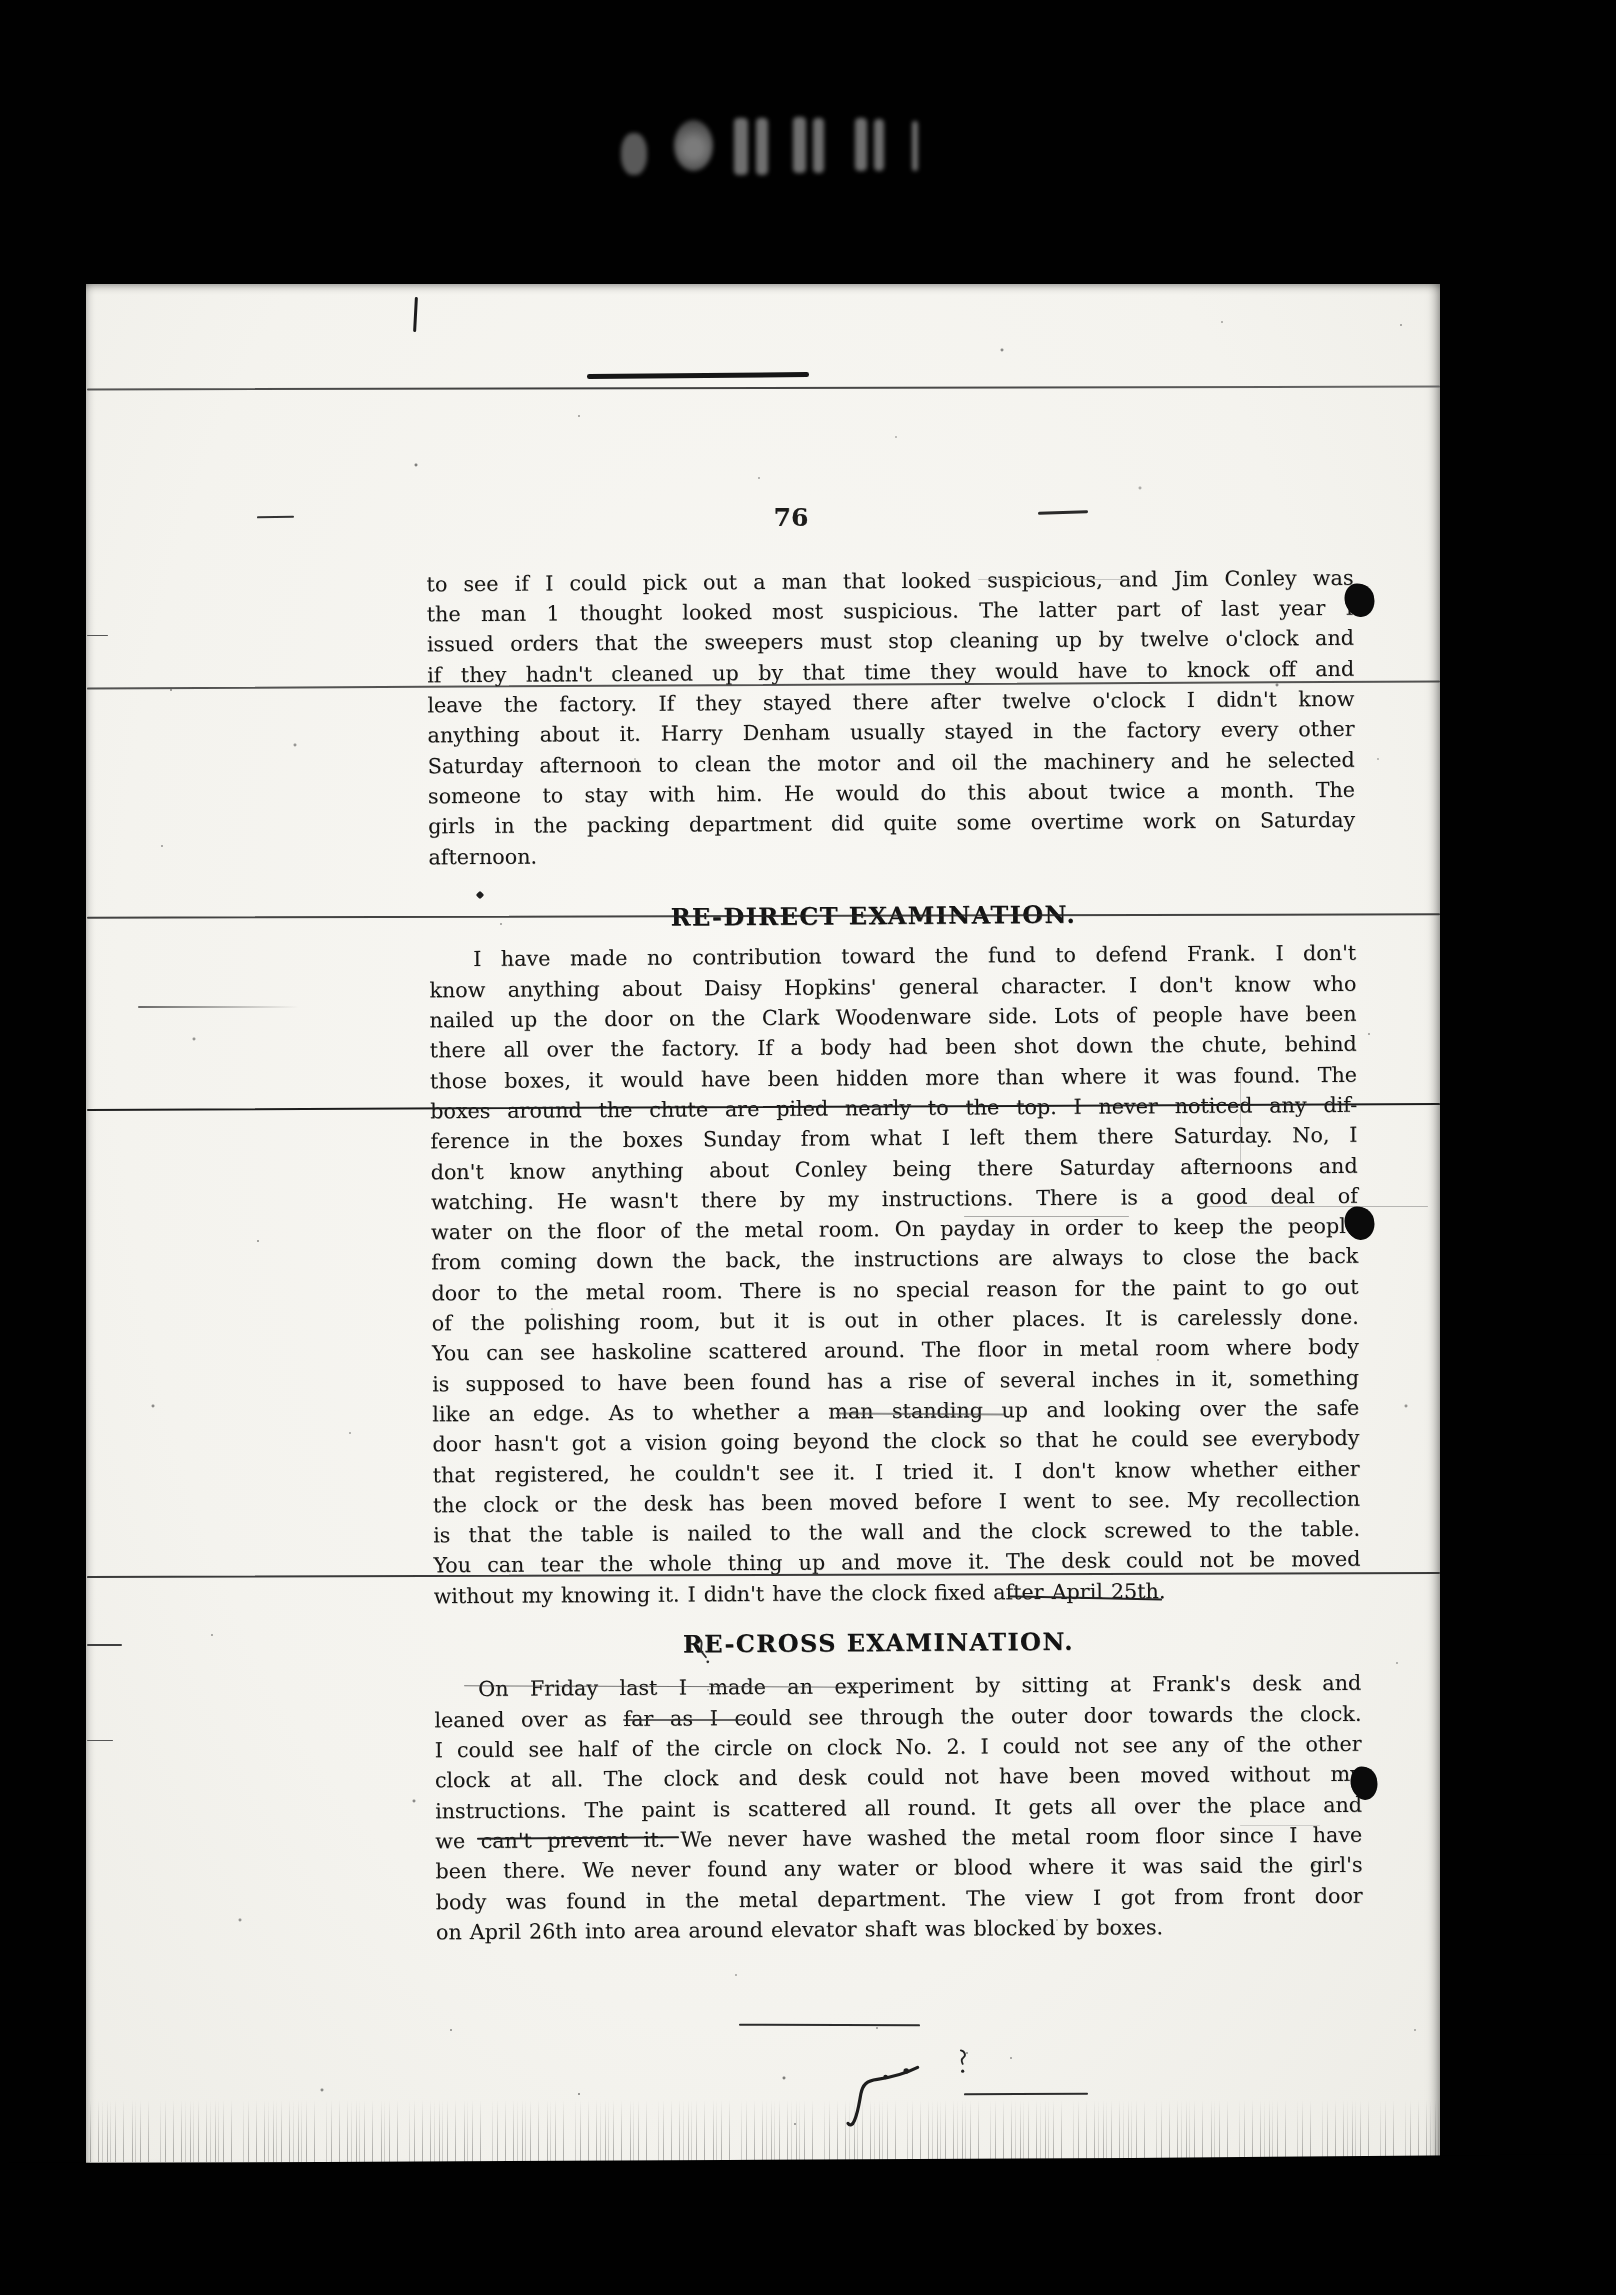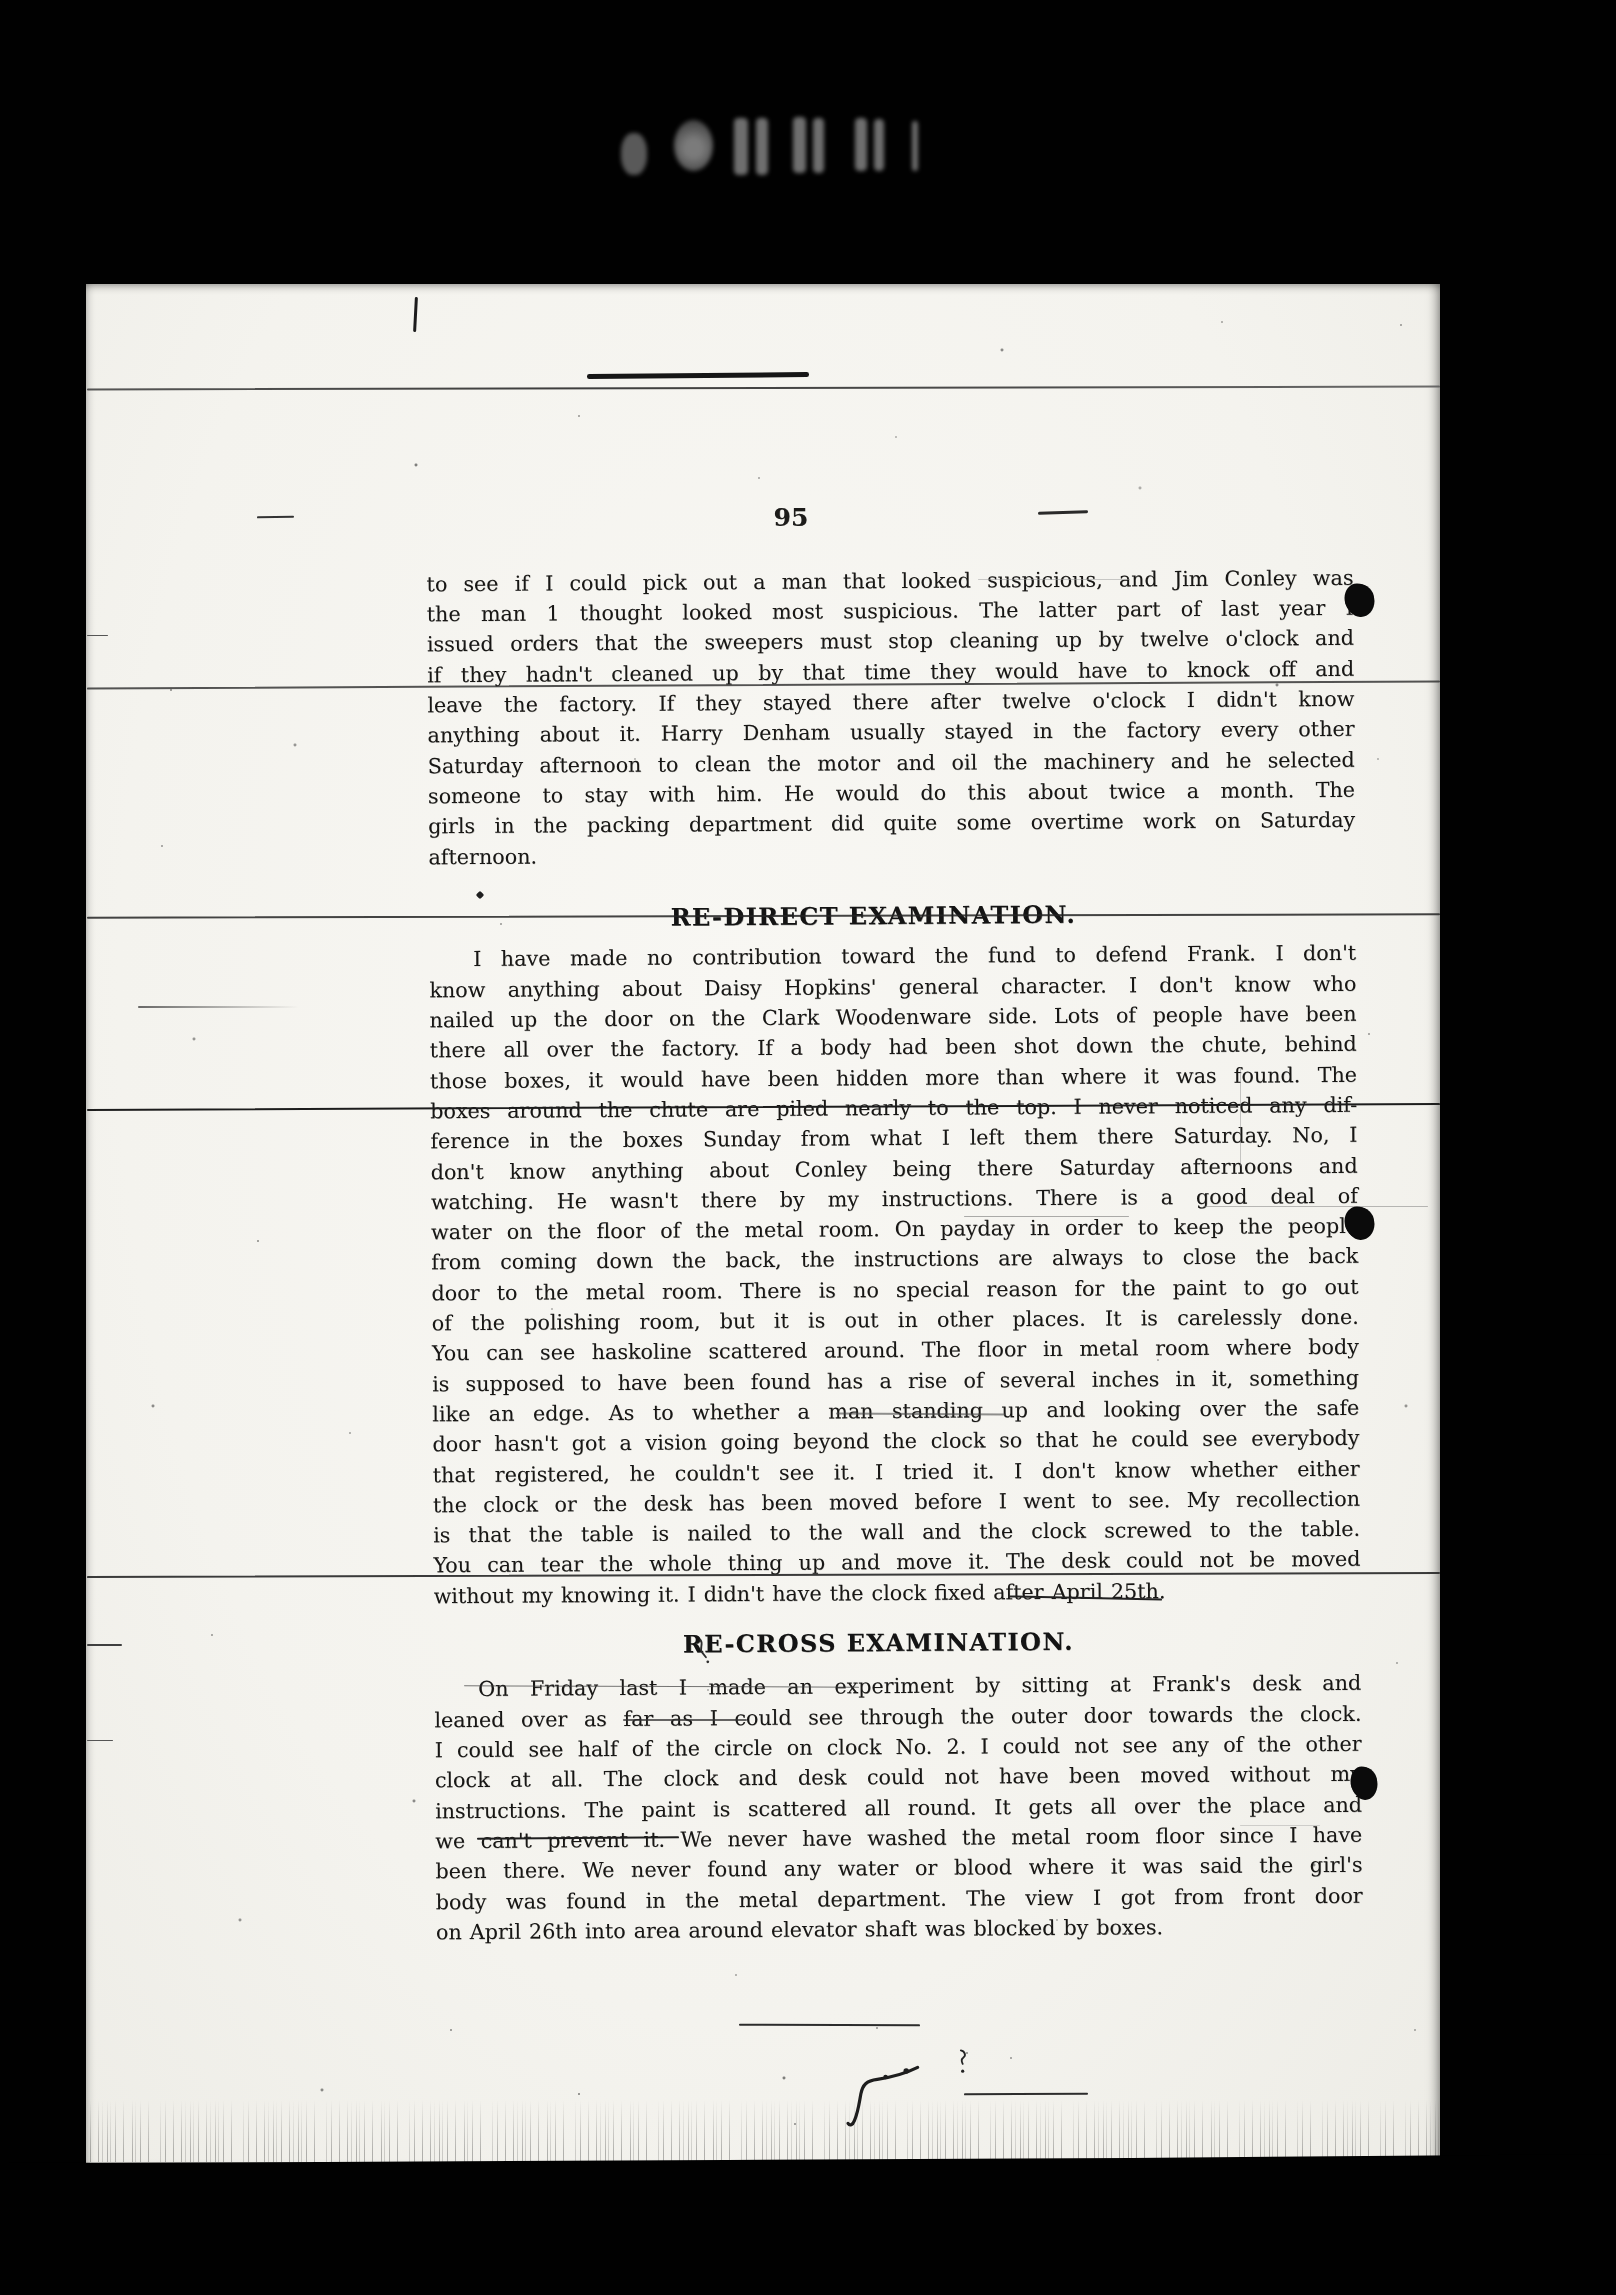--- a/index.html
+++ b/index.html
@@ -87,21 +87,21 @@
     <div class="ghost g-bar" style="left:793px;top:117px;width:13px;height:56px;"></div>
     <div class="ghost g-bar" style="left:813px;top:118px;width:11px;height:55px;"></div>
     <div class="ghost g-bar" style="left:855px;top:118px;width:12px;height:53px;"></div>
     <div class="ghost g-bar" style="left:874px;top:119px;width:10px;height:52px;"></div>
     <div class="ghost g-bar" style="left:912px;top:121px;width:6.4px;height:50px;"></div>
   </div>
 
   <div class="page"></div>
   <div class="specks"></div>
 
-  <div class="pgnum">95</div>
+  <div class="pgnum">76</div>
 
   <div class="textcol">
     <div class="ln" style="top:282px;">to see if I could pick out a man that looked suspicious, and Jim Conley was</div>
     <div class="ln" style="top:312px;">the man 1 thought looked most suspicious.  The latter part of last year I</div>
     <div class="ln" style="top:342px;">issued orders that the sweepers must stop cleaning up by twelve o'clock and</div>
     <div class="ln" style="top:373px;">if they hadn't cleaned up by that time they would have to knock off and</div>
     <div class="ln" style="top:403px;">leave the factory.  If they stayed there after twelve o'clock I didn't know</div>
     <div class="ln" style="top:433px;">anything about it.  Harry Denham usually stayed in the factory every other</div>
     <div class="ln" style="top:464px;">Saturday afternoon to clean the motor and oil the machinery and he selected</div>
     <div class="ln" style="top:494px;">someone to stay with him.  He would do this about twice a month.  The</div>

